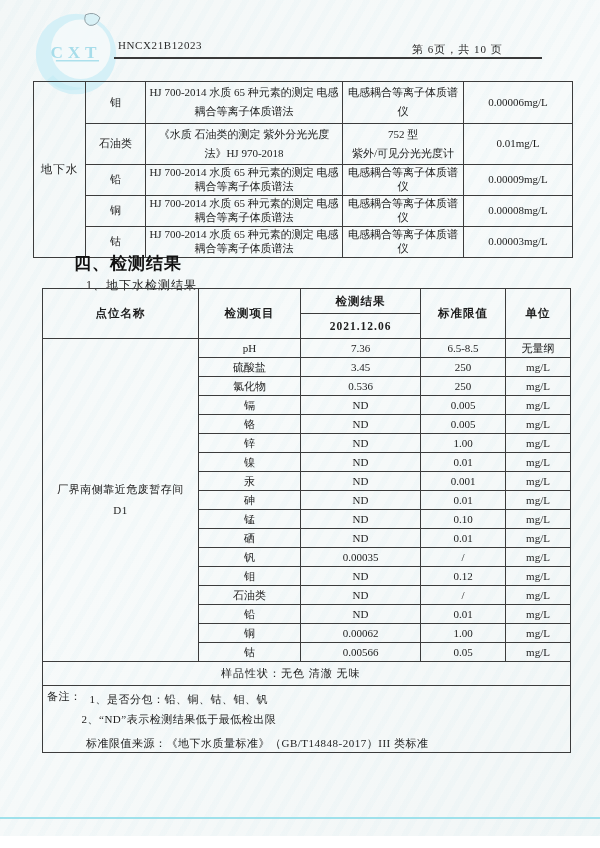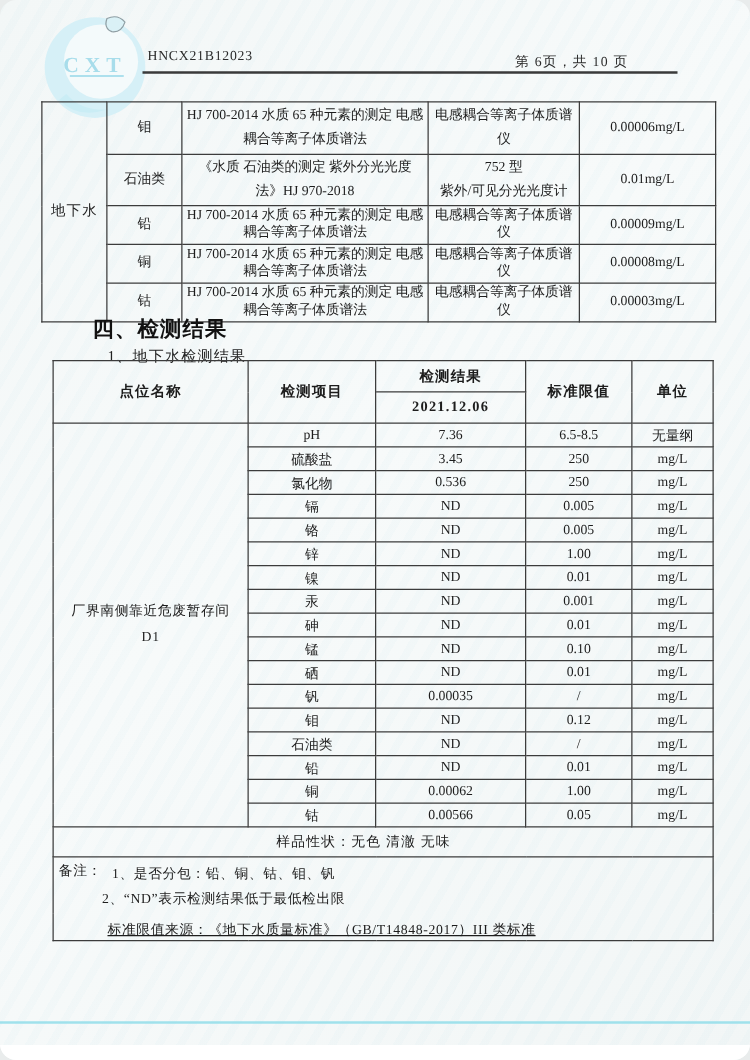--- a/index.html
+++ b/index.html
@@ -1,18 +1,18 @@
 <!DOCTYPE html>
 <html><head>
 <meta charset="utf-8">
 <style>
   html,body{margin:0;padding:0;}
   body{font-family:"Liberation Serif","DejaVu Serif",serif;color:#1f1f1f;background:#e9ecec;}
   .page{position:relative;width:600px;height:848px;overflow:hidden;
-        background:linear-gradient(135deg,#f3f7f7 0%,#f7fafa 45%,#f2f6f6 100%);border-radius:13px;}
+        background:linear-gradient(135deg,#f3f7f7 0%,#f7fafa 45%,#f2f6f6 100%);}
   .page::before{content:"";position:absolute;inset:0;pointer-events:none;
         background:repeating-linear-gradient(120deg,rgba(160,212,226,0.05) 0 6px,transparent 6px 15px);}
   .logo{position:absolute;left:30px;top:10px;width:92px;height:92px;opacity:.95;}
   .report-no{position:absolute;left:118px;top:39px;font-size:11px;letter-spacing:.6px;color:#2b2b2b;}
   .page-info{position:absolute;left:412px;top:42px;font-size:11px;letter-spacing:1px;color:#2b2b2b;}
   .header-rule{position:absolute;left:114px;top:57px;width:428px;height:1.6px;background:#3a3a3a;}
   table{border-collapse:collapse;table-layout:fixed;font-size:11px;color:#1d1d1d;}
   td,th{border:1px solid #3c3c3c;text-align:center;vertical-align:middle;padding:1px 3px;
         overflow:hidden;font-weight:normal;}
   .method-table{position:absolute;left:33px;top:81px;width:539px;}
@@ -24,21 +24,21 @@
   .result-table{position:absolute;left:42px;top:288px;width:528px;}
   .result-table thead th{font-weight:bold;font-size:11.5px;letter-spacing:1px;height:22px;}
   .result-table tbody tr{height:19px;}
   .loc-cell{line-height:1.9;font-size:11px;letter-spacing:.5px;}
   .sample-row td{height:21px;text-align:left;padding-left:178px;letter-spacing:1px;}
   .remark-row td{height:42px;text-align:center;vertical-align:top;padding:3px 4px 0 4px;border-bottom:none;}
   .remark-flex{display:flex;align-items:flex-start;}
   .remark-label{white-space:nowrap;letter-spacing:.5px;}
   .remark-lines div{line-height:1.85;letter-spacing:.5px;}
   .source-row td{height:21px;border-top:none;position:relative;text-align:left;padding:0;}
-  .source-text{padding:4px 0 0 43px;letter-spacing:.5px;text-decoration:underline;}
+  .source-text{padding:4px 0 0 43px;letter-spacing:.5px;}
   .cyan-rule{position:absolute;left:0;top:817px;width:600px;height:2px;background:#90dde9;opacity:.85;}
   .bottom-strip{position:absolute;left:0;top:836px;width:600px;height:12px;background:#ffffff;}
   .num{font-family:"Liberation Serif",serif;}
 </style>
 </head>
 <body>
 
 <div class="page">
 
   <svg class="logo" viewBox="0 0 96 96">

